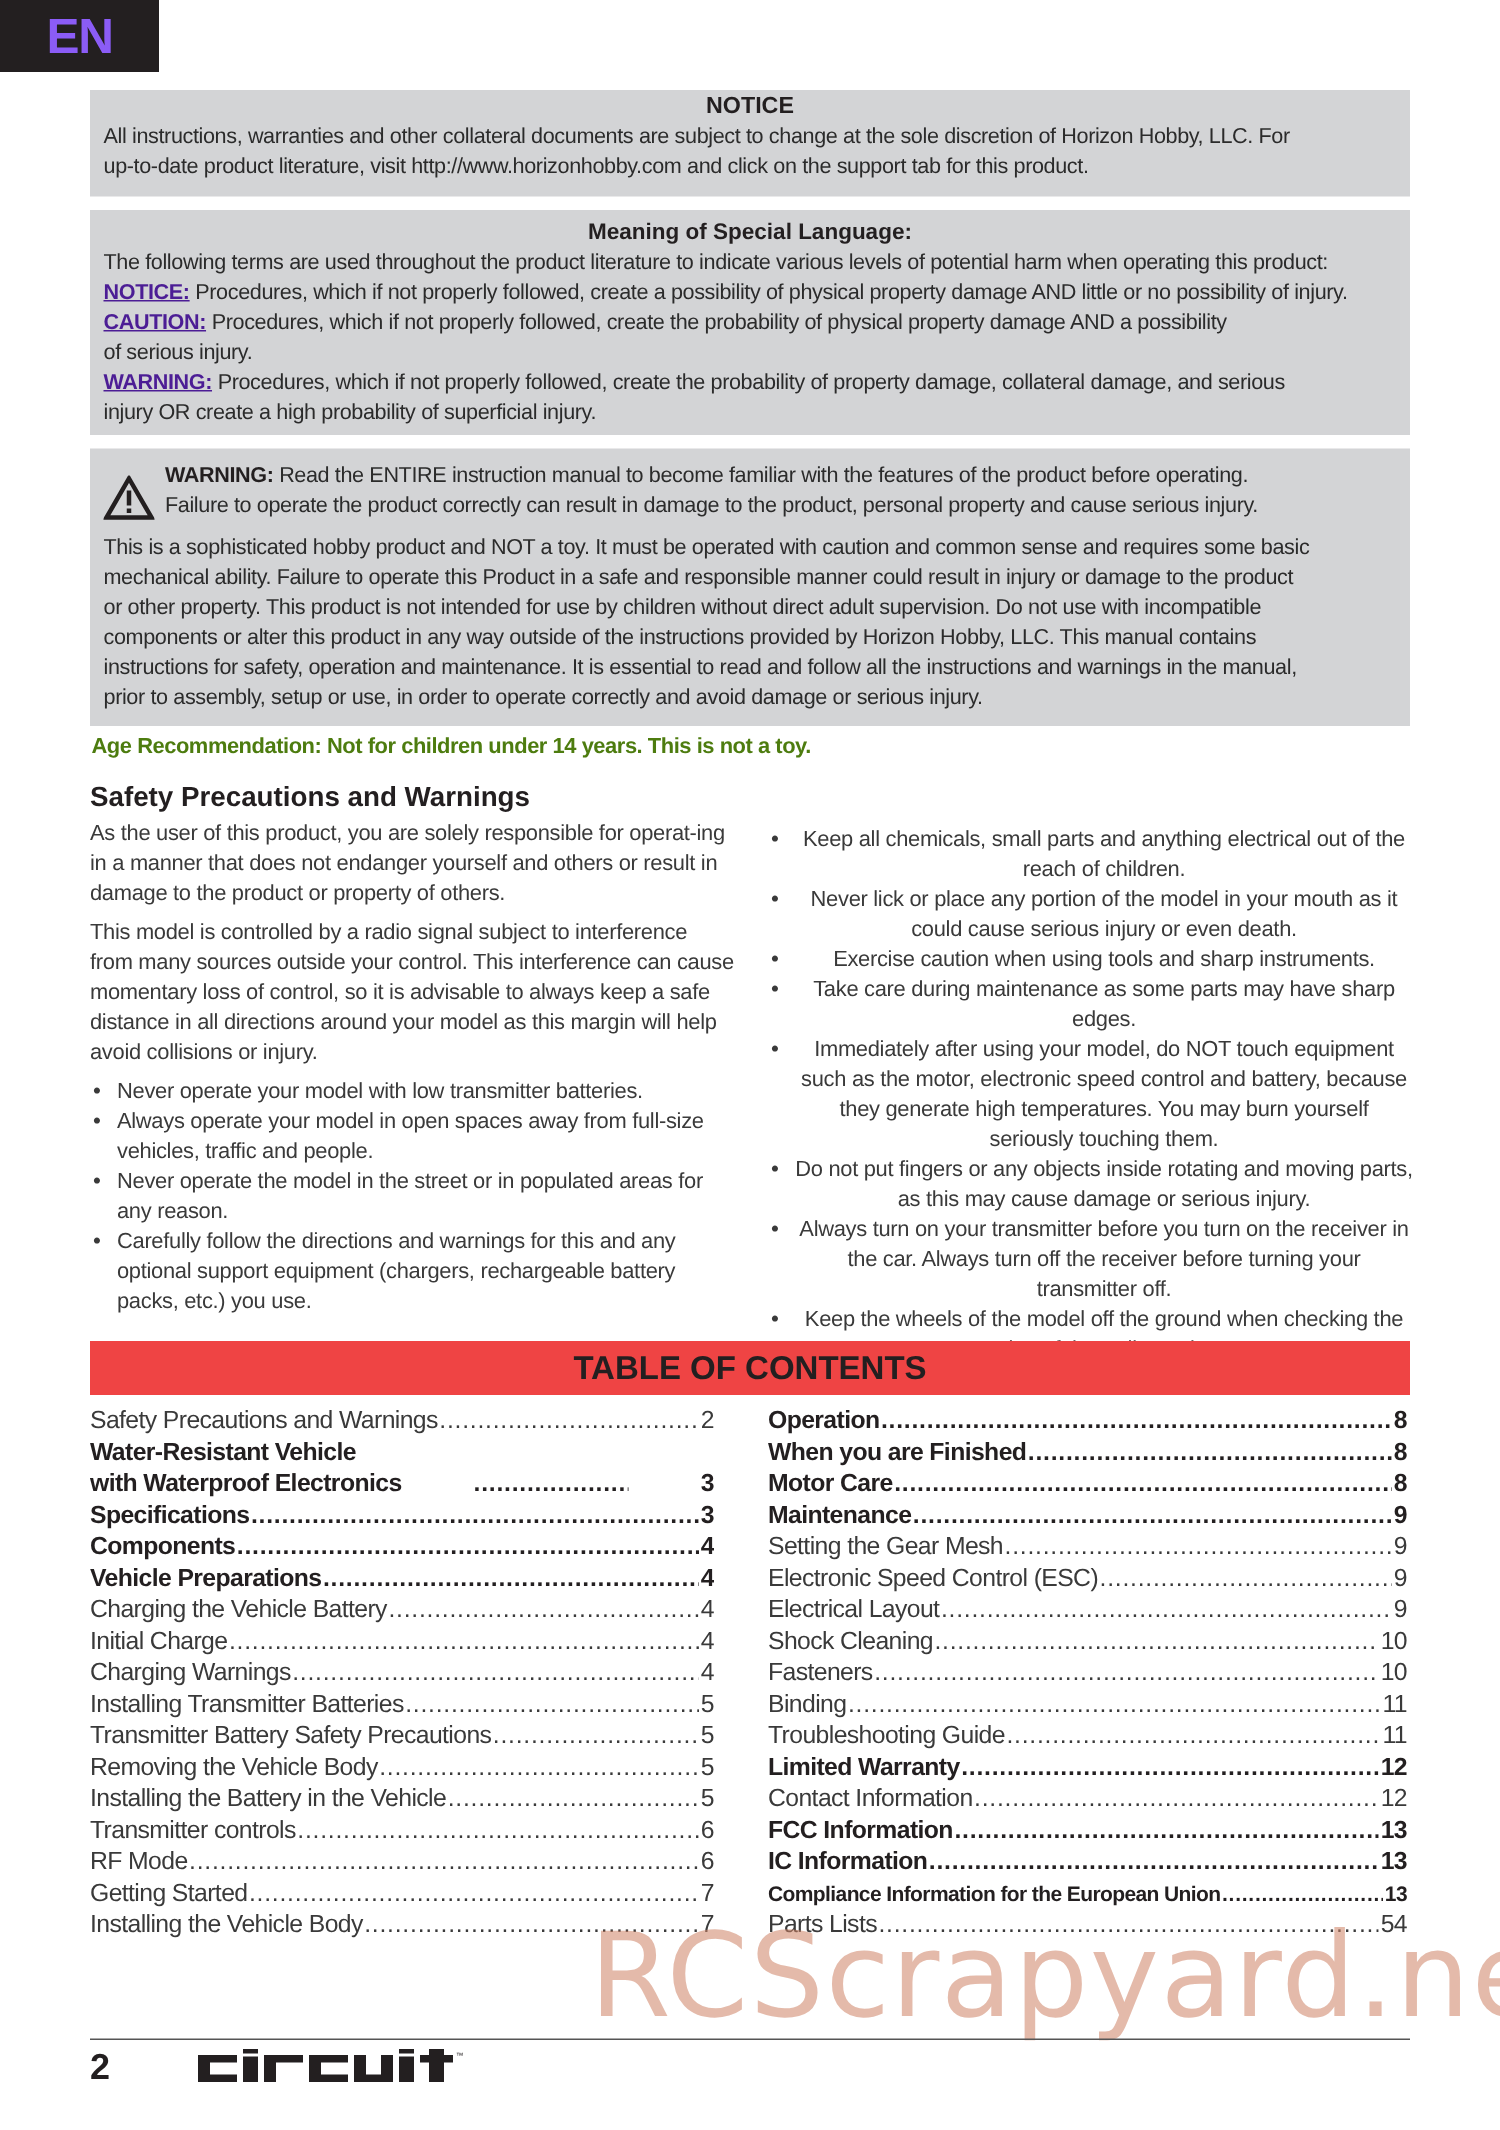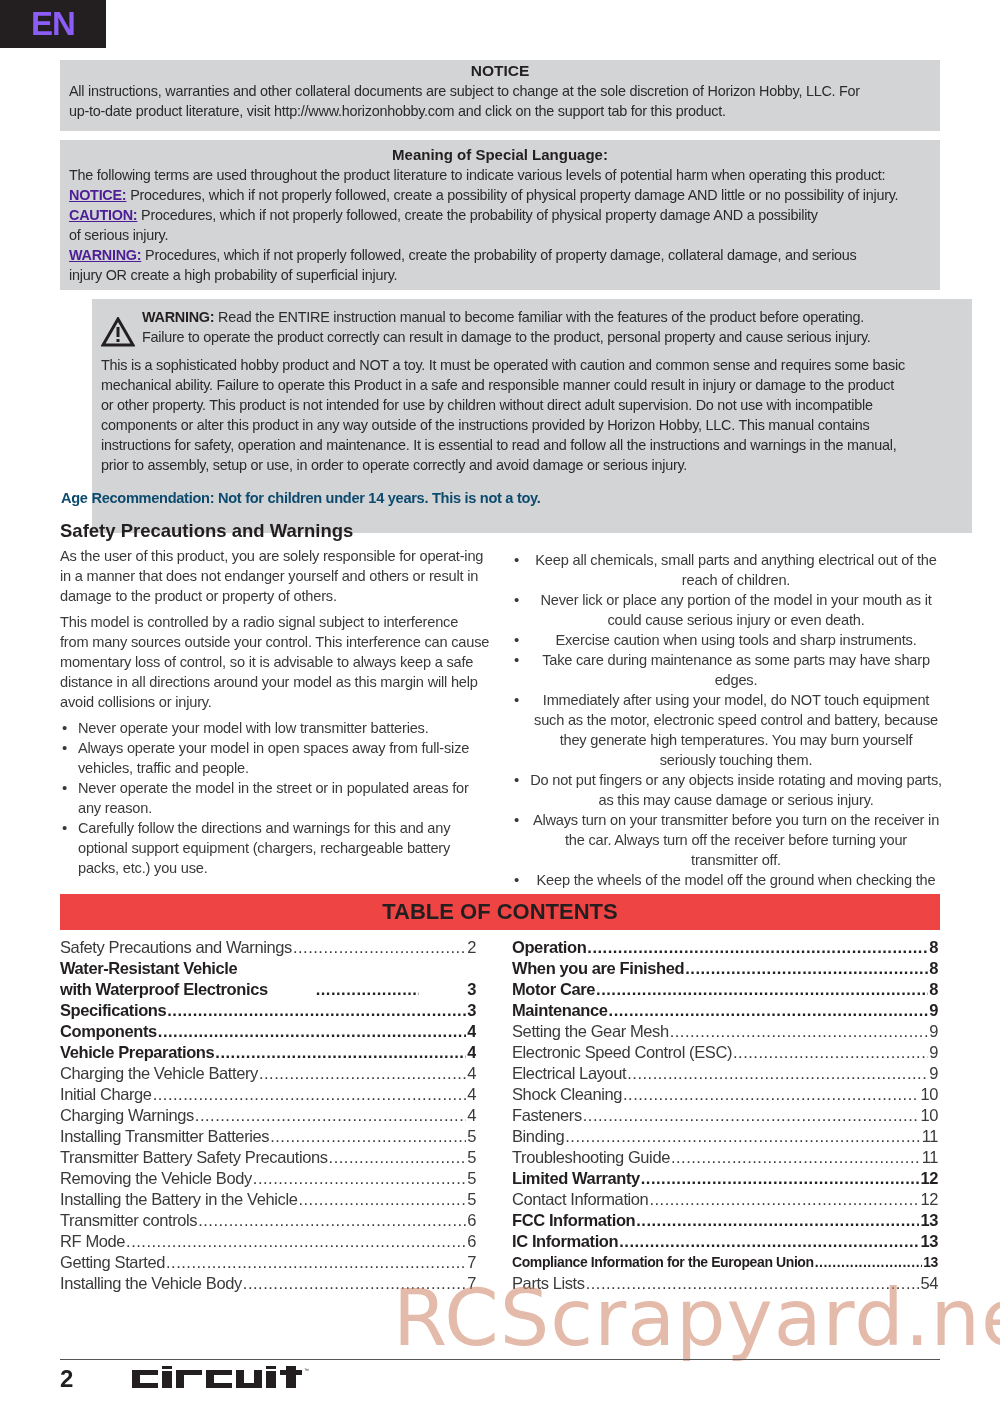--- a/index.html
+++ b/index.html
@@ -19,29 +19,29 @@
     padding: 4px 9px; font-size: 14.4px; line-height: 20px; color: #2b2b2b;
     letter-spacing: -0.25px;
   }
   .box .title { text-align: center; font-weight: bold; font-size: 15.5px; color: #231f20; letter-spacing: 0; }
 
   .notice-box { top: 60px; height: 71px; padding-top: 1px; }
   .special-box { top: 140px; height: 150px; padding-top: 5px; }
   .special-box .title { font-size: 15px; margin-bottom: 0; }
   .term { font-weight: bold; text-decoration: underline; color: #4c1d95; }
 
-  .warning-box { top: 299px; height: 234px; padding-top: 8px; margin-left: 32px; }
+  .warning-box { top: 299px; height: 185px; padding-top: 8px; }
   .warn-row { display: flex; align-items: flex-start; }
   .warn-icon { width: 34px; height: 30px; flex: 0 0 34px; margin-top: 10px; margin-right: 7px; }
   .warn-text strong { color: #231f20; }
   .warn-body { margin-top: 8px; }
 
   .age {
     position: absolute; left: 61px; top: 490px; font-weight: bold; font-size: 14.6px;
-    color: #0c4a6e; letter-spacing: -0.3px;
+    color: #4d7c0f; letter-spacing: -0.3px;
   }
 
   .col { position: absolute; font-size: 14.6px; line-height: 20px; color: #3a3a3a; letter-spacing: -0.2px; }
   .col-left { left: 60px; top: 518px; width: 430px; }
   .col-right { left: 512px; top: 550px; width: 430px; text-align: center; }
   .section-title { font-weight: bold; font-size: 18.5px; color: #231f20; line-height: 26px; margin-bottom: 2px; letter-spacing: 0; }
   .para { margin-bottom: 6px; }
   ul.bullets { list-style: none; }
   ul.bullets li { position: relative; padding-left: 18px; }
   ul.bullets li::before { content: "\2022"; position: absolute; left: 2px; top: 0; color: #3a3a3a; font-size: 15px; }

